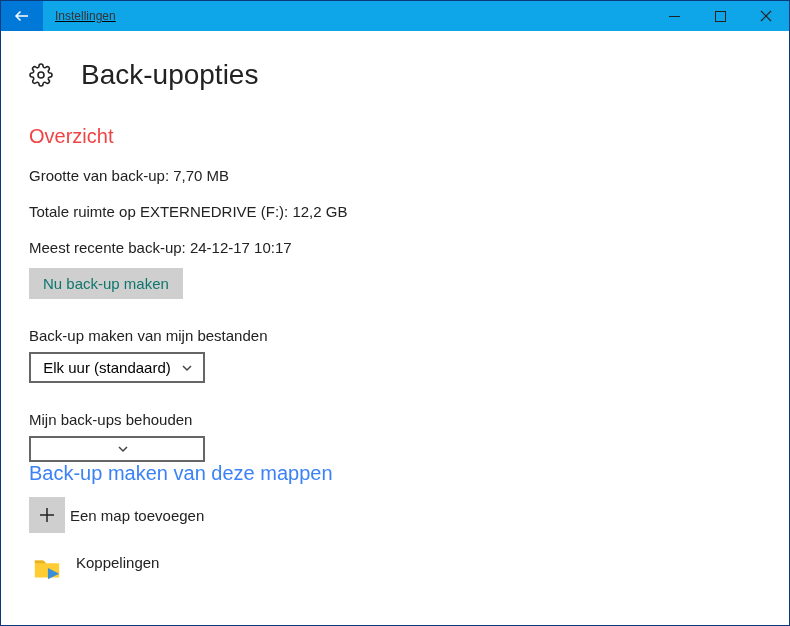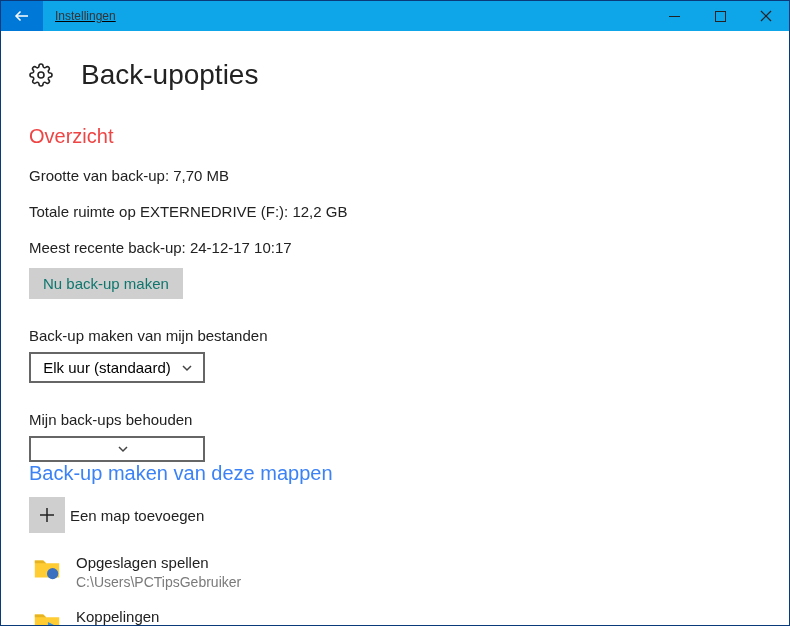--- a/index.html
+++ b/index.html
@@ -206,33 +206,20 @@
   <div class="folder-row">
     <div class="add-btn">
       <svg width="18" height="18" viewBox="0 0 18 18">
           <line x1="9" y1="2" x2="9" y2="16" stroke="#222" stroke-width="1.5"></line>
           <line x1="2" y1="9" x2="16" y2="9" stroke="#222" stroke-width="1.5"></line>
         </svg>
     </div>
     <div class="add-label">Een map toevoegen</div>
   </div>
 
-  <div class="folder-item">
-    <div class="folder-icon">
-      <svg viewBox="0 0 32 32">
-          <path d="M3 8 L12 8 L15 11 L29 11 L29 26 L3 26 Z" fill="#ffcc33"></path>
-          <path d="M3 8 L12 8 L15 11 L3 11 Z" fill="#e6b422"></path>
-          <circle cx="22" cy="22" r="6" fill="#3b6fbf"></circle>
-        </svg>
-    </div>
-    <div class="folder-text">
-      <div class="folder-name">Opgeslagen spellen</div>
-      <div class="folder-path">C:\Users\PCTipsGebruiker</div>
-    </div>
-  </div>
 
   <div class="folder-item">
     <div class="folder-icon">
       <svg viewBox="0 0 32 32">
           <path d="M3 8 L12 8 L15 11 L29 11 L29 26 L3 26 Z" fill="#ffcc33"></path>
           <path d="M3 8 L12 8 L15 11 L3 11 Z" fill="#e6b422"></path>
           <polygon points="17,16 29,22 17,28" fill="#3b8fd6"></polygon>
         </svg>
     </div>
     <div class="folder-text">

